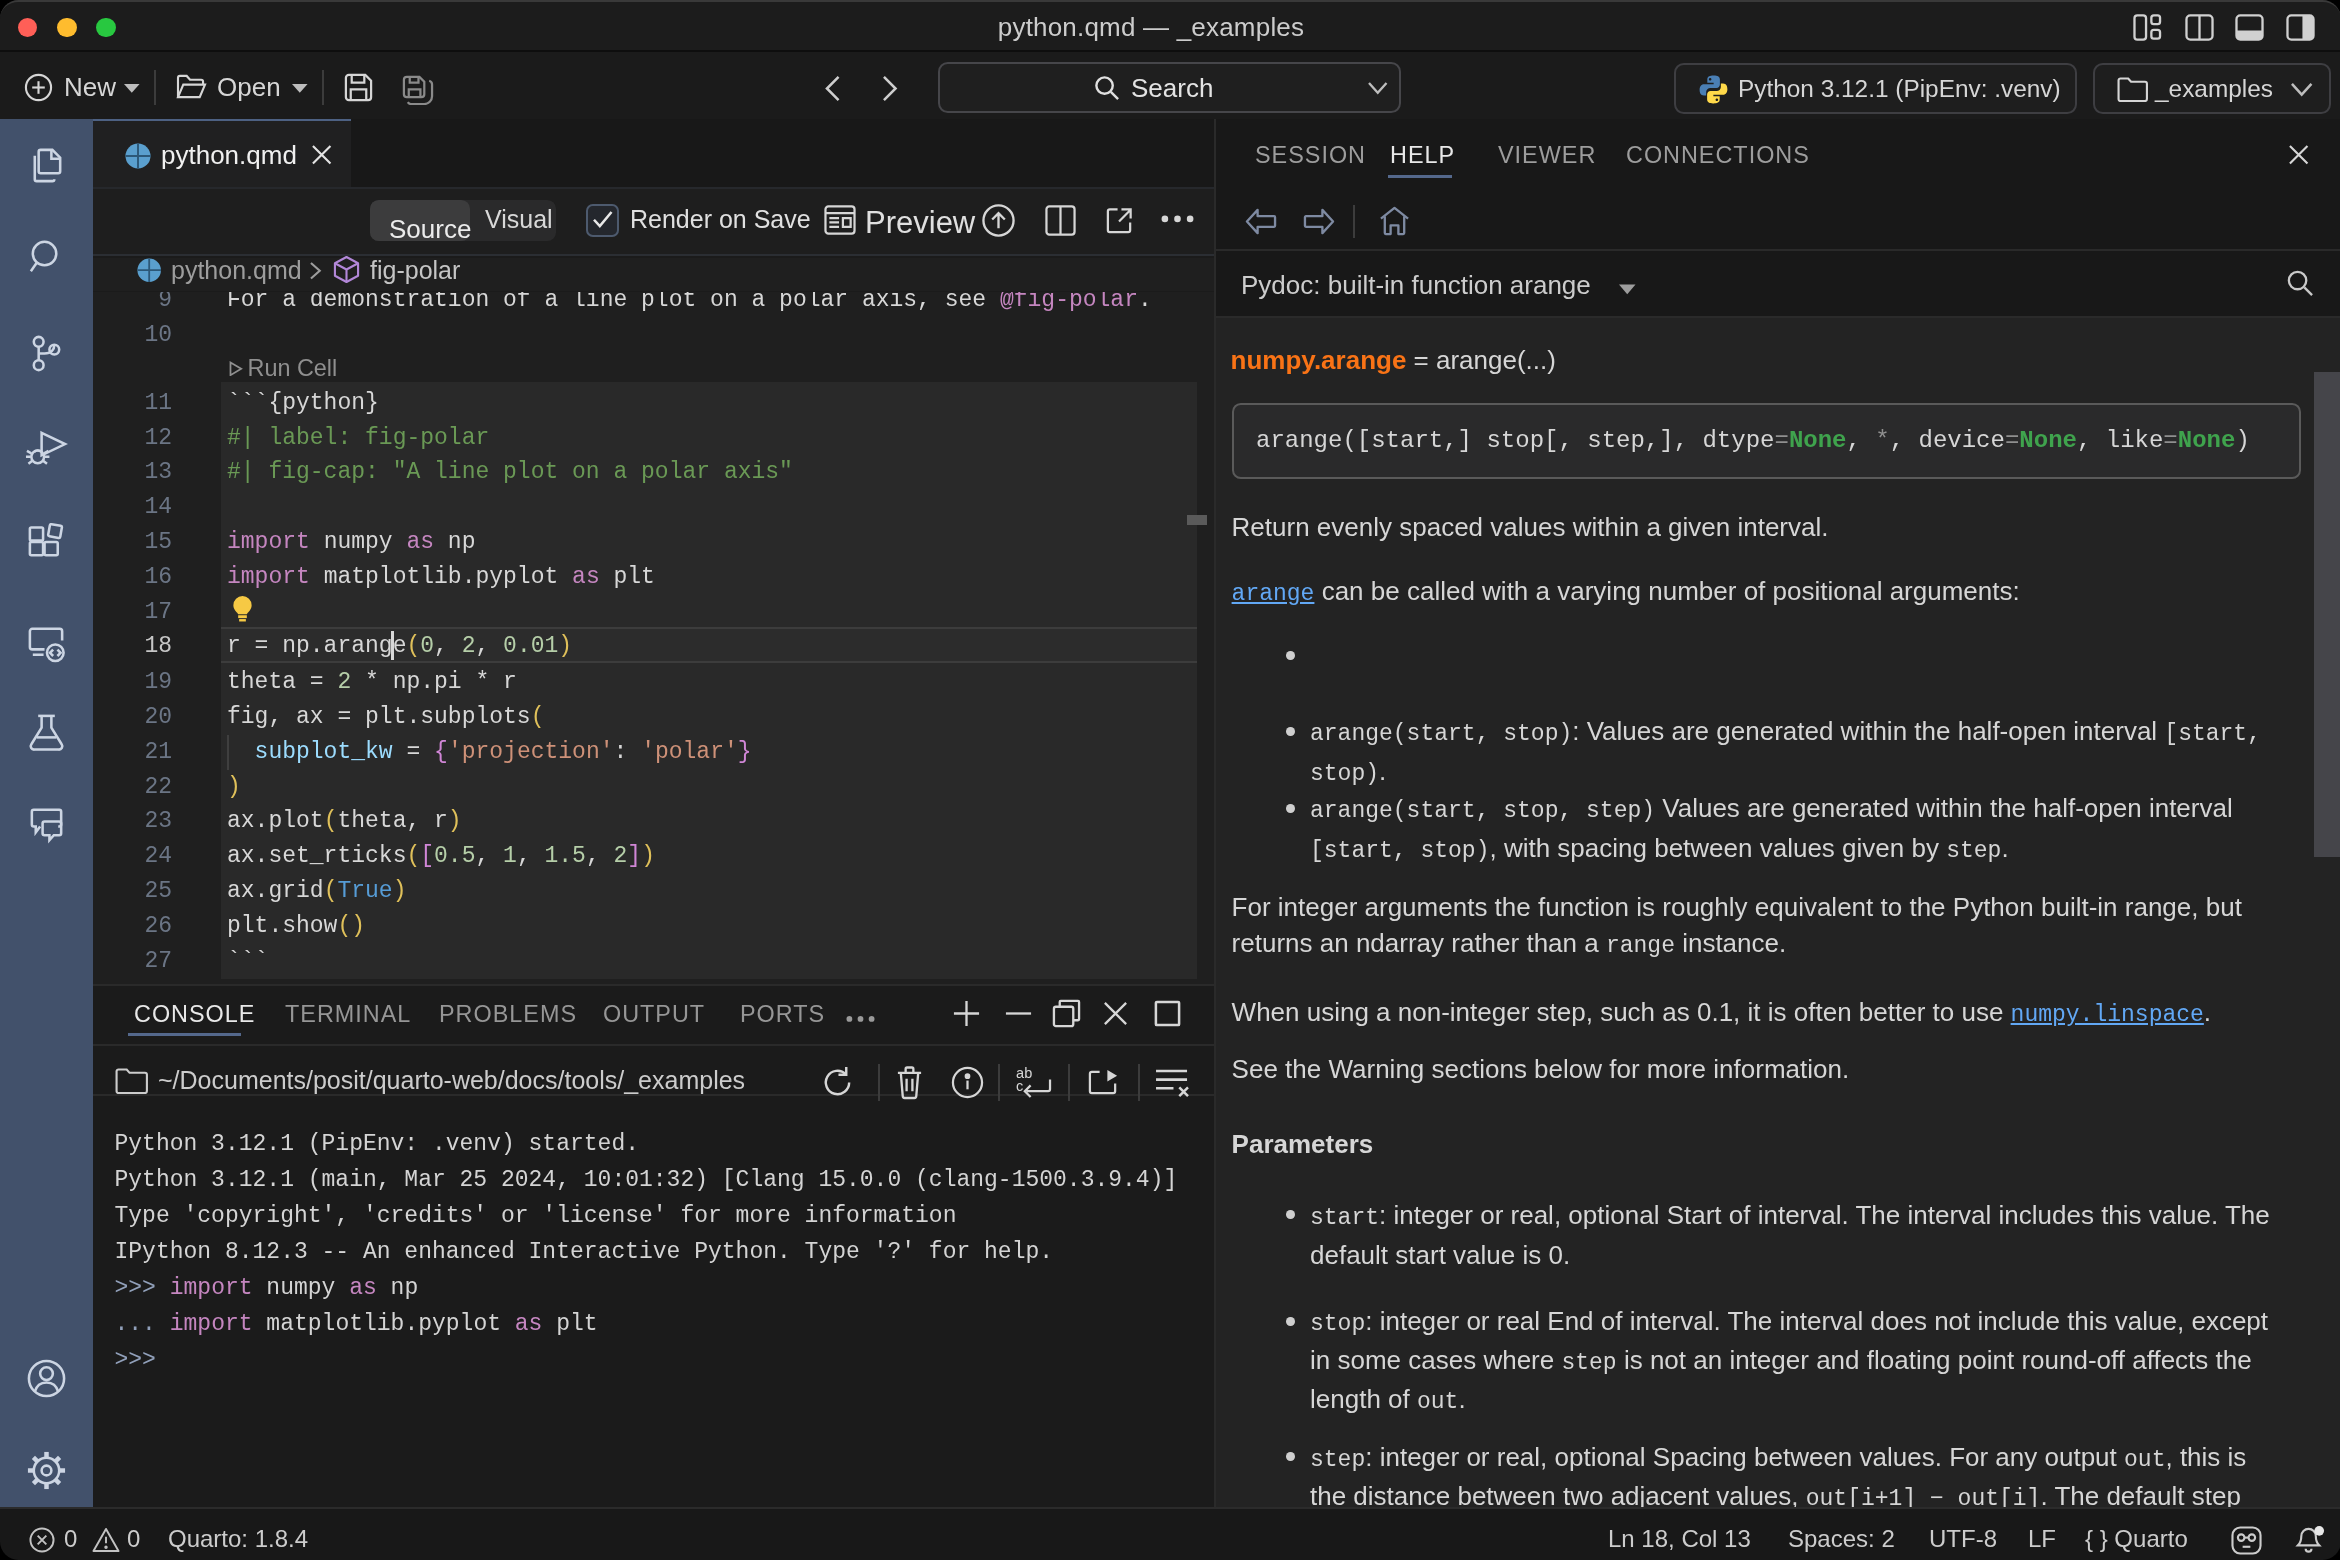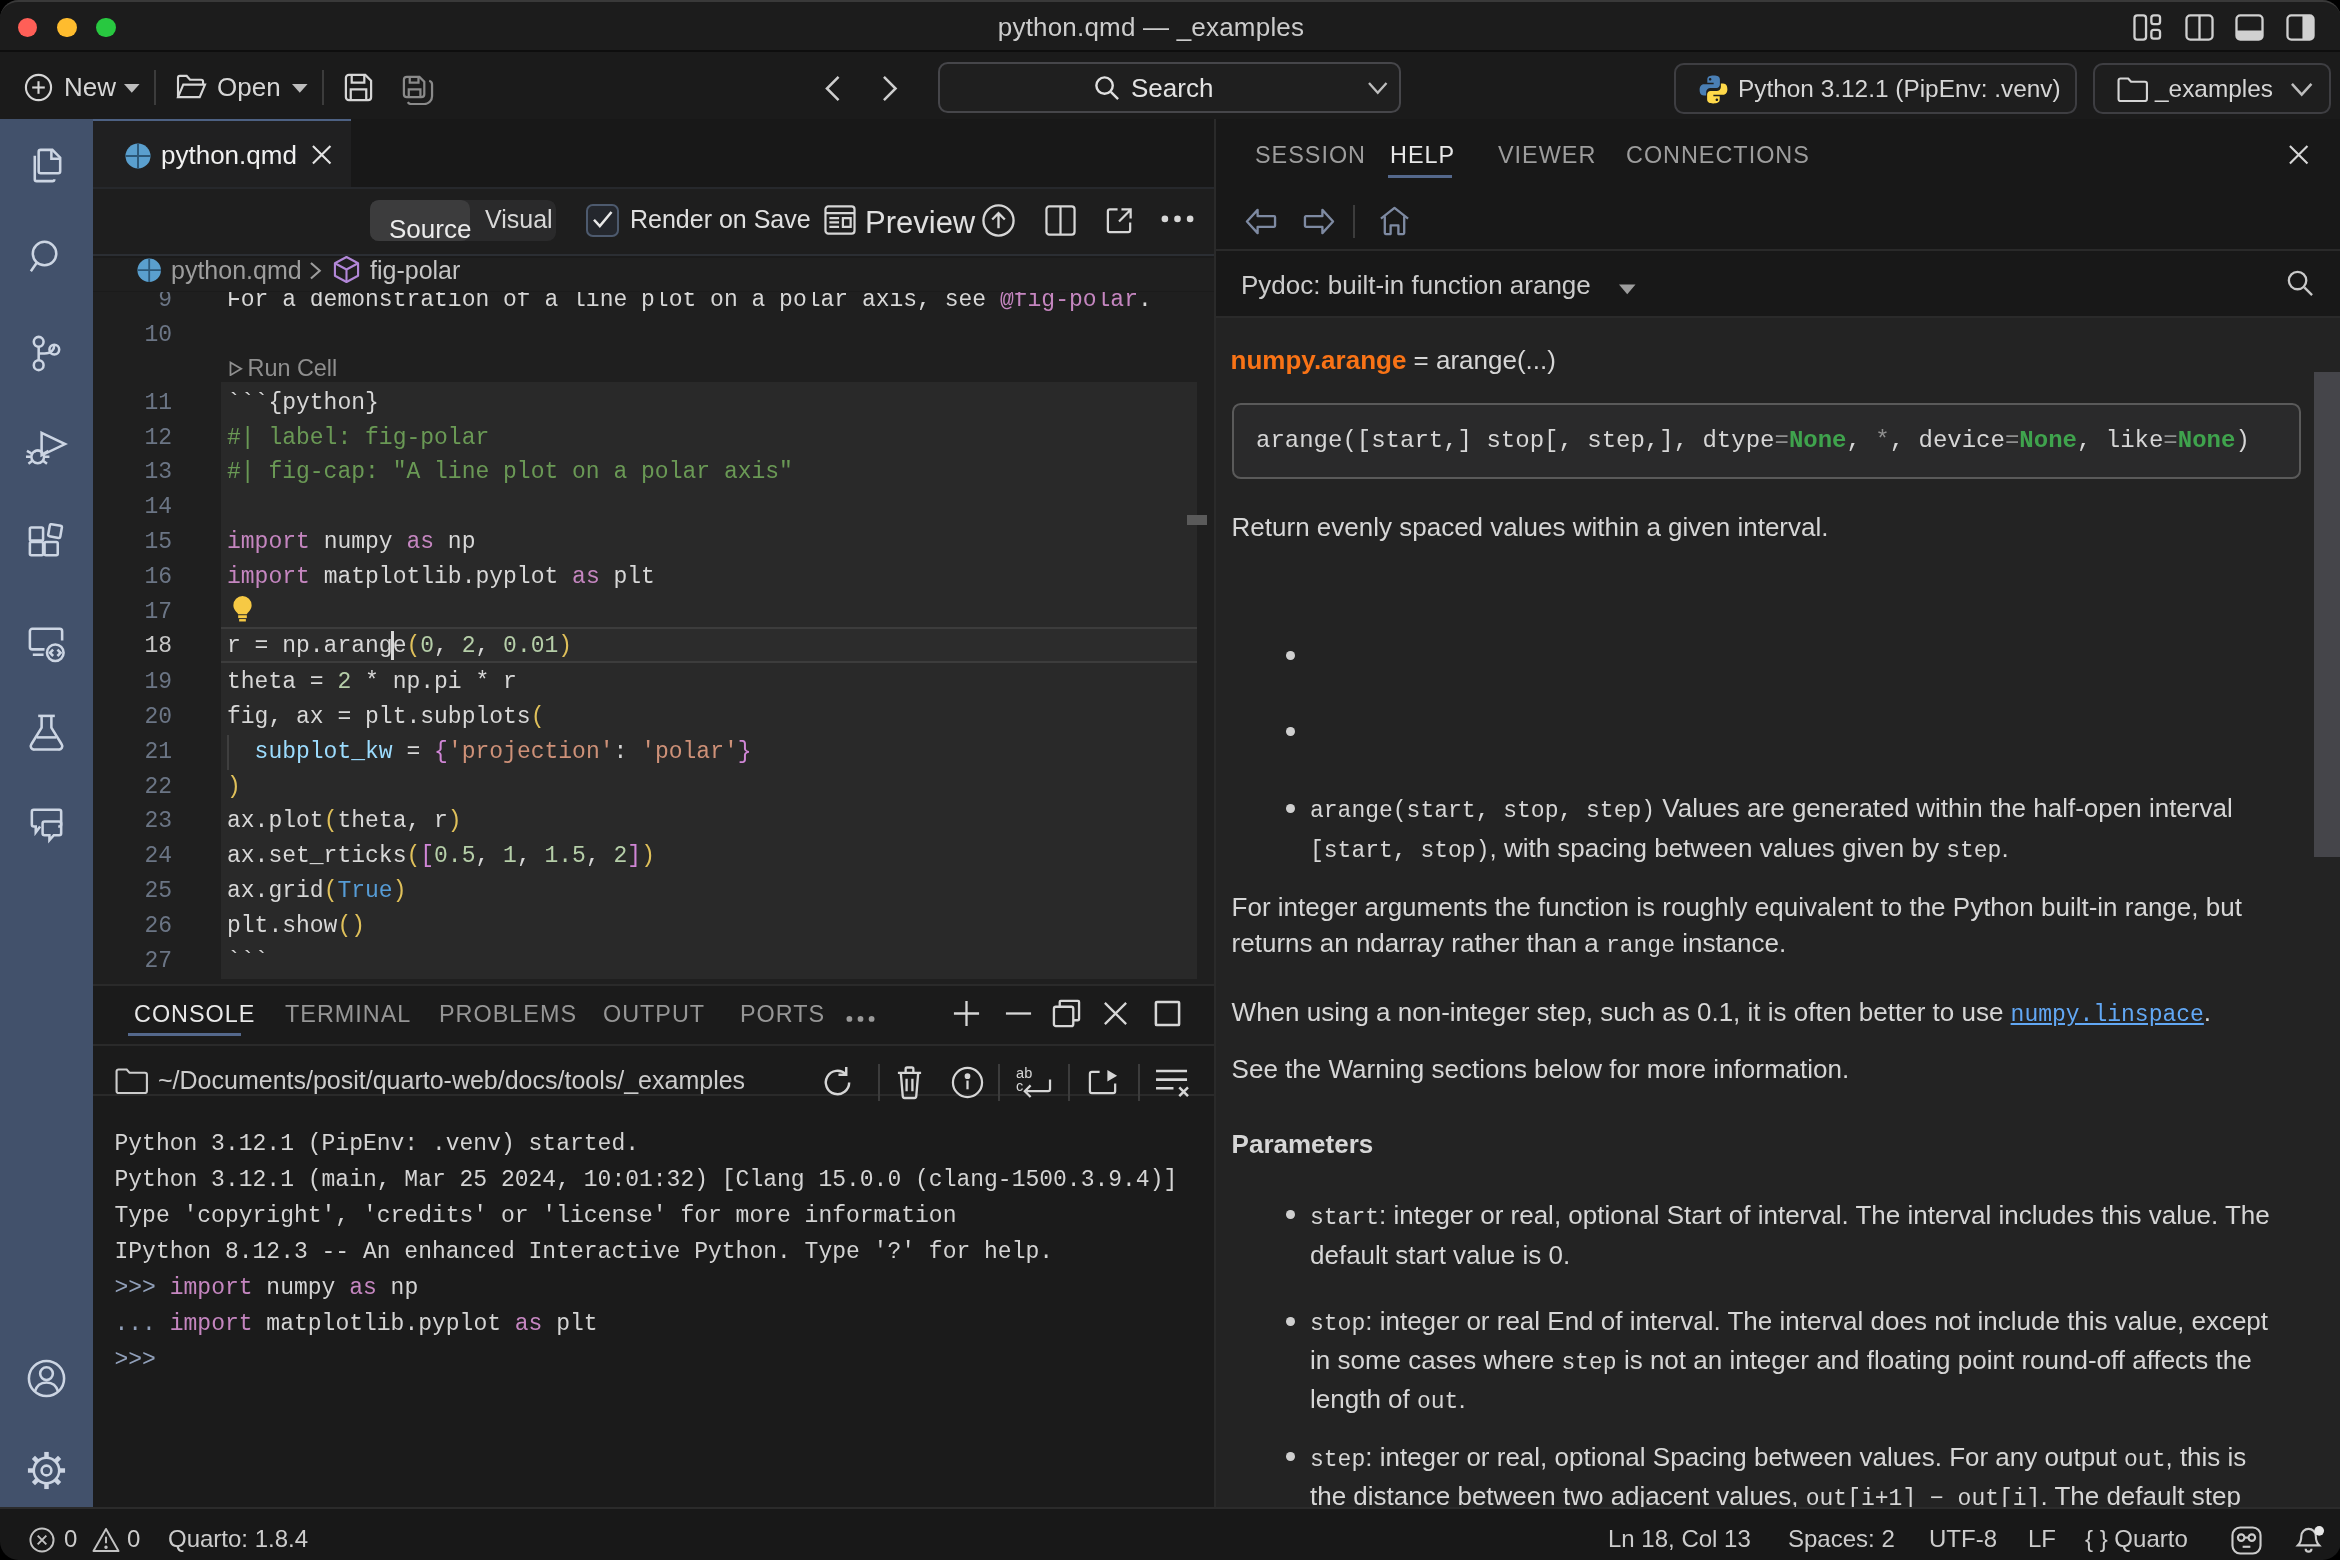--- a/index.html
+++ b/index.html
@@ -443,22 +443,24 @@
       <line x1="20" y1="20" x2="28" y2="28"></line>
   </svg>
   <div class="abs" style="left:0px; top:197px; width:1124px; height:2px; background:#2a2a2a;"></div>
 </div>
 <div class="helpcontent">
   <div class="hp" style="left:14.6px; top:24.4px;"><span style="color:#f97316; font-weight:bold;">numpy.arange</span> = arange(...)</div>
   <div class="abs" style="left:15.6px; top:85px; width:1069px; height:76px; background:#2a2a2b; border:2px solid #5a5a5a; border-radius:8.8px;">
     <div class="abs mono" style="left:22.4px; top:22.4px; font-size:24px; color:#d6d6d6; white-space:pre;">arange([start,] stop[, step,], dtype<span style="color:#8f8f8f;">=</span><span style="color:#3fa34d; font-weight:bold;">None</span>, <span style="color:#8f8f8f;">*</span>, device<span style="color:#8f8f8f;">=</span><span style="color:#3fa34d; font-weight:bold;">None</span>, like<span style="color:#8f8f8f;">=</span><span style="color:#3fa34d; font-weight:bold;">None</span>)</div>
   </div>
   <div class="hp" style="left:15.6px; top:191px;">Return evenly spaced values within a given interval.</div>
+  <div class="hp" style="left:15.6px; top:255px;"><span class="hm" style="color:#62a8f5; text-decoration:underline;">arange</span> can be called with a varying number of positional arguments:</div>
   <div class="bdot" style="left:70px; top:333px;"></div>
   <div class="bdot" style="left:70px; top:409px;"></div>
+  <div class="hp" style="left:94px; top:395px;"><span class="hm">arange(start, stop)</span>: Values are generated within the half-open interval <span class="hm">[start,</span><br><span class="hm">stop)</span>.</div>
   <div class="bdot" style="left:70px; top:486px;"></div>
   <div class="hp" style="left:94px; top:472px;"><span class="hm">arange(start, stop, step)</span> Values are generated within the half-open interval<br><span class="hm">[start, stop)</span>, with spacing between values given by <span class="hm">step</span>.</div>
   <div class="hp" style="left:15.6px; top:571px; line-height:36px;">For integer arguments the function is roughly equivalent to the Python built-in range, but<br>returns an ndarray rather than a <span class="hm">range</span> instance.</div>
   <div class="hp" style="left:15.6px; top:676px;">When using a non-integer step, such as 0.1, it is often better to use <span class="hm" style="color:#62a8f5; text-decoration:underline;">numpy.linspace</span>.</div>
   <div class="hp" style="left:15.6px; top:733px;">See the Warning sections below for more information.</div>
   <div class="hp" style="left:15.6px; top:808px; font-weight:bold;">Parameters</div>
   <div class="bdot" style="left:70px; top:892px;"></div>
   <div class="hp" style="left:94px; top:879px;"><span class="hm">start</span>: integer or real, optional Start of interval. The interval includes this value. The<br>default start value is 0.</div>
   <div class="bdot" style="left:70px; top:999px;"></div>
   <div class="hp" style="left:94px; top:985px; line-height:36px;"><span class="hm">stop</span>: integer or real End of interval. The interval does not include this value, except<br>in some cases where <span class="hm">step</span> is not an integer and floating point round-off affects the<br>length of <span class="hm">out</span>.</div>

